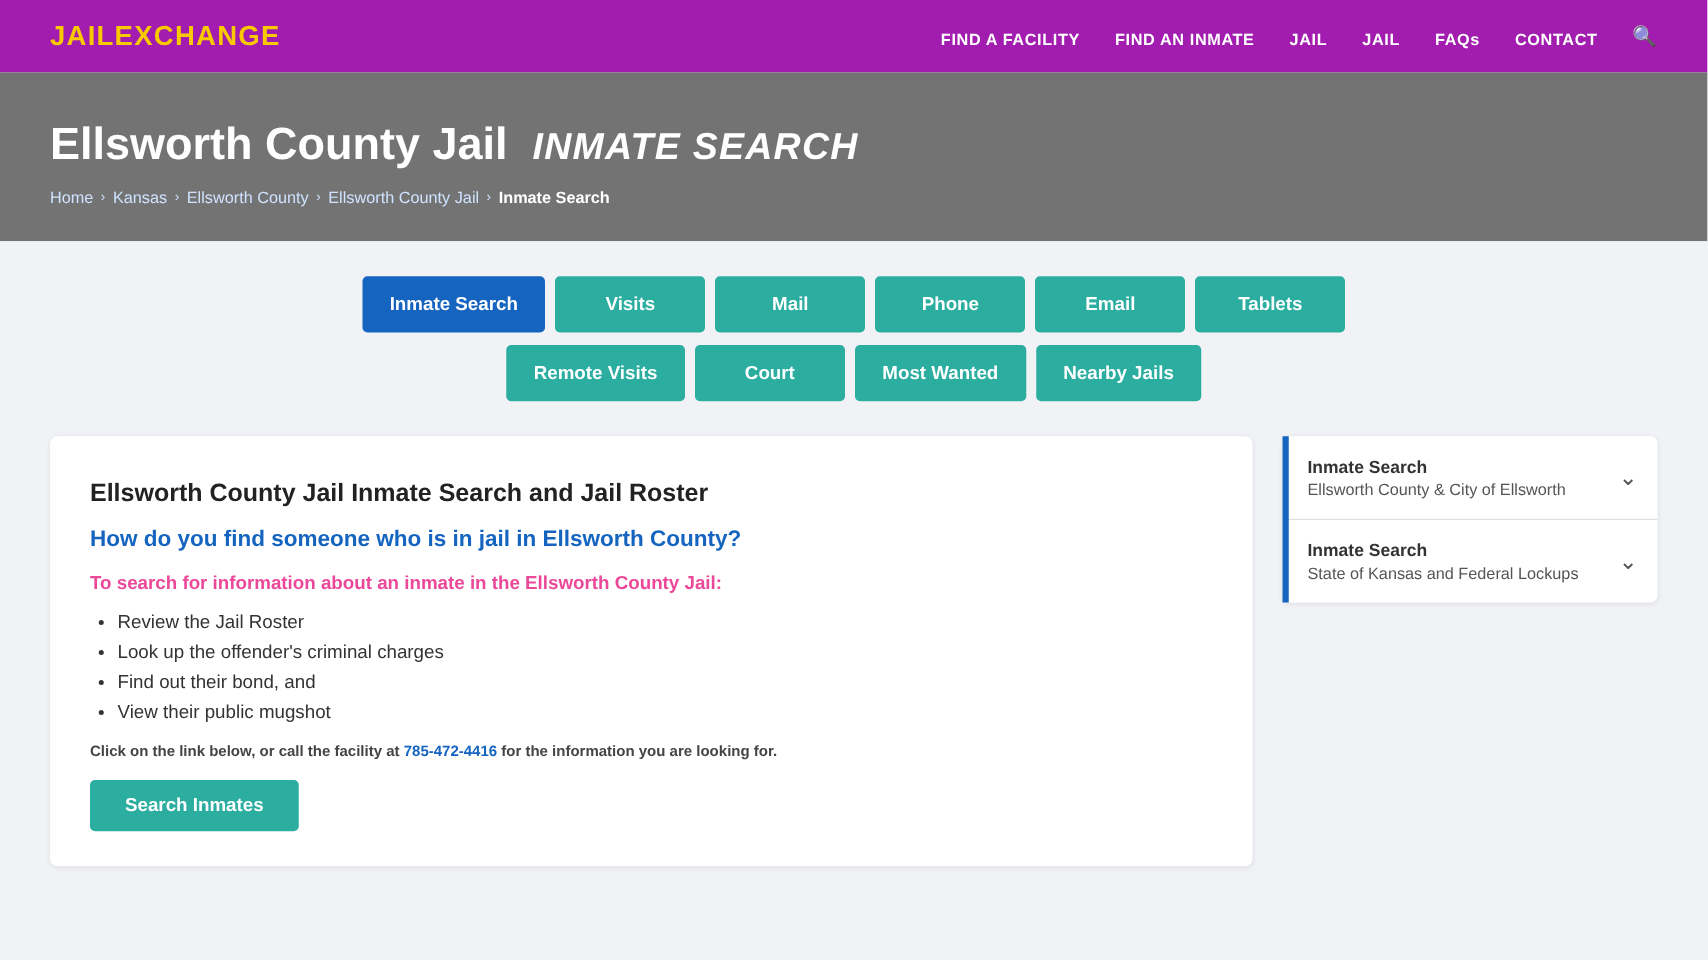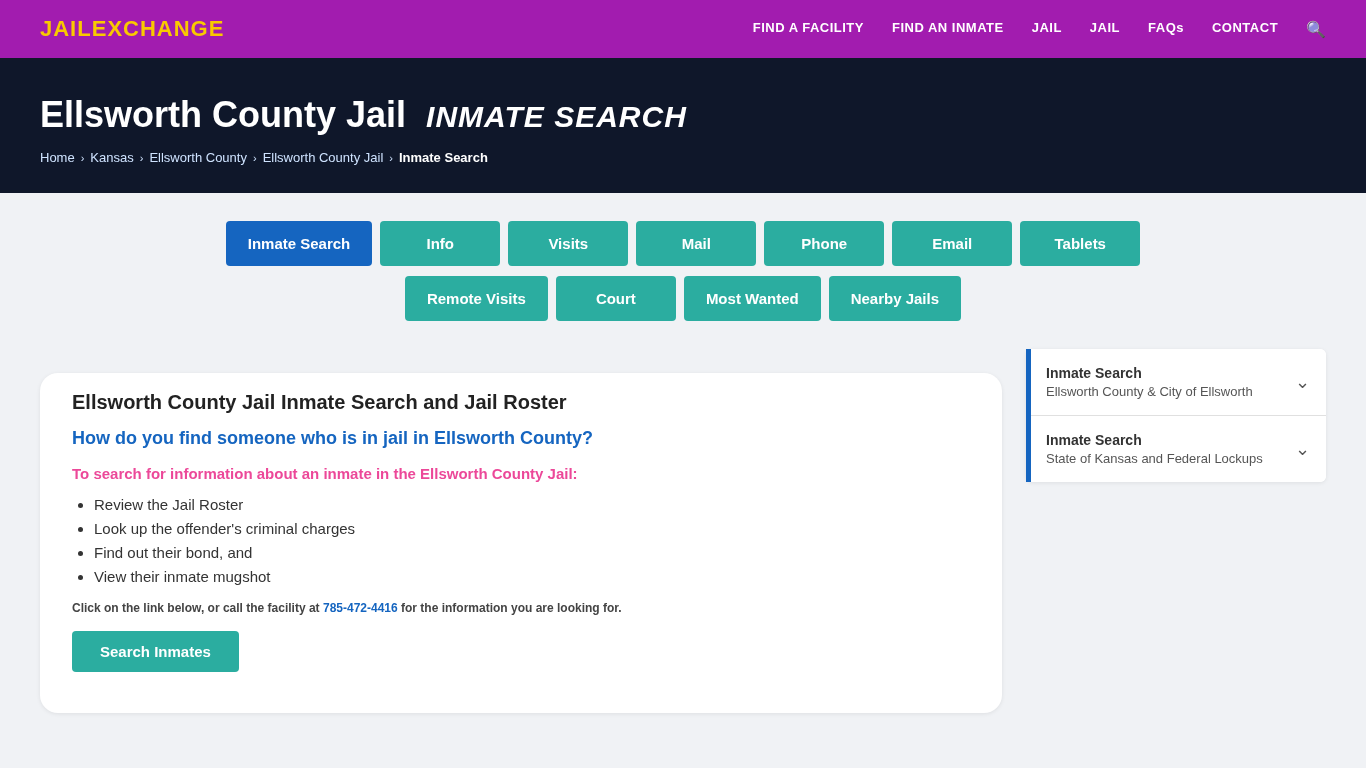--- a/index.html
+++ b/index.html
@@ -18,39 +18,39 @@
       font-size: 22px;
       font-weight: 900;
       color: #fff;
       letter-spacing: 1px;
     }
     .logo span {
       color: #f9c900;
     }
     .nav {
       display: flex;
-      align-items: flex-start;
+      align-items: flex-end;
       gap: 28px;
     }
     .nav a {
       color: #fff;
       text-decoration: none;
       font-size: 13px;
       font-weight: 600;
       letter-spacing: 0.5px;
     }
     .nav-search {
       color: #fff;
       font-size: 16px;
       cursor: pointer;
     }
 
     
     .hero {
-      background: #0f172a;
+      background: #737373;
       padding: 36px 40px 28px;
     }
     .hero-title {
       font-size: 36px;
       font-weight: 900;
       color: #fff;
       margin-bottom: 14px;
     }
     .hero-title em {
       font-style: italic;
@@ -111,25 +111,24 @@
       padding: 28px 40px 40px;
       display: flex;
       gap: 24px;
       align-items: flex-start;
     }
 
     
     .left-panel {
       flex: 1;
       background: #fff;
-      border-radius: 18px;
-      padding: 18px 32px 28px;
+      border-radius: 6px;
+      padding: 35px 32px 28px;
       box-shadow: 0 1px 4px rgba(0,0,0,0.08);
       min-height: 340px;
-      margin-top: 24px;
     }
     .left-panel h2 {
       font-size: 20px;
       font-weight: 800;
       color: #222;
       margin-bottom: 14px;
     }
     .left-panel h3 {
       font-size: 18px;
       font-weight: 700;
@@ -257,21 +256,20 @@
     <span class="sep">›</span>
     <a href="#">Ellsworth County Jail</a>
     <span class="sep">›</span>
     <span class="current">Inmate Search</span>
   </nav>
 </section>
 
 <section class="tabs-section">
   <div class="tabs-row">
     <button class="tab-btn active">Inmate Search</button>
-    <button class="tab-btn teal">Info</button>
     <button class="tab-btn teal">Visits</button>
     <button class="tab-btn teal">Mail</button>
     <button class="tab-btn teal">Phone</button>
     <button class="tab-btn teal">Email</button>
     <button class="tab-btn teal">Tablets</button>
   </div>
   <div class="tabs-row">
     <button class="tab-btn teal">Remote Visits</button>
     <button class="tab-btn teal">Court</button>
     <button class="tab-btn teal">Most Wanted</button>
@@ -282,21 +280,21 @@
 <main class="main-content">
 
   <div class="left-panel">
     <h2>Ellsworth County Jail Inmate Search and Jail Roster</h2>
     <h3>How do you find someone who is in jail in Ellsworth County?</h3>
     <p>To search for information about an inmate in the Ellsworth County Jail:</p>
     <ul>
       <li>Review the Jail Roster</li>
       <li>Look up the offender's criminal charges</li>
       <li>Find out their bond, and</li>
-      <li>View their inmate mugshot</li>
+      <li>View their public mugshot</li>
     </ul>
     <p class="footer-text">
       <span>Click on the link below, or call the facility at </span><a href="#">785-472-4416</a><span> for the information you are looking for.</span>
     </p>
     <button class="cta-button">Search Inmates</button>
   </div>
 
   <div class="right-panel-wrapper" style="position:relative;width:300px;">
     <div class="accent-bar"></div>
     <div class="right-panel">

